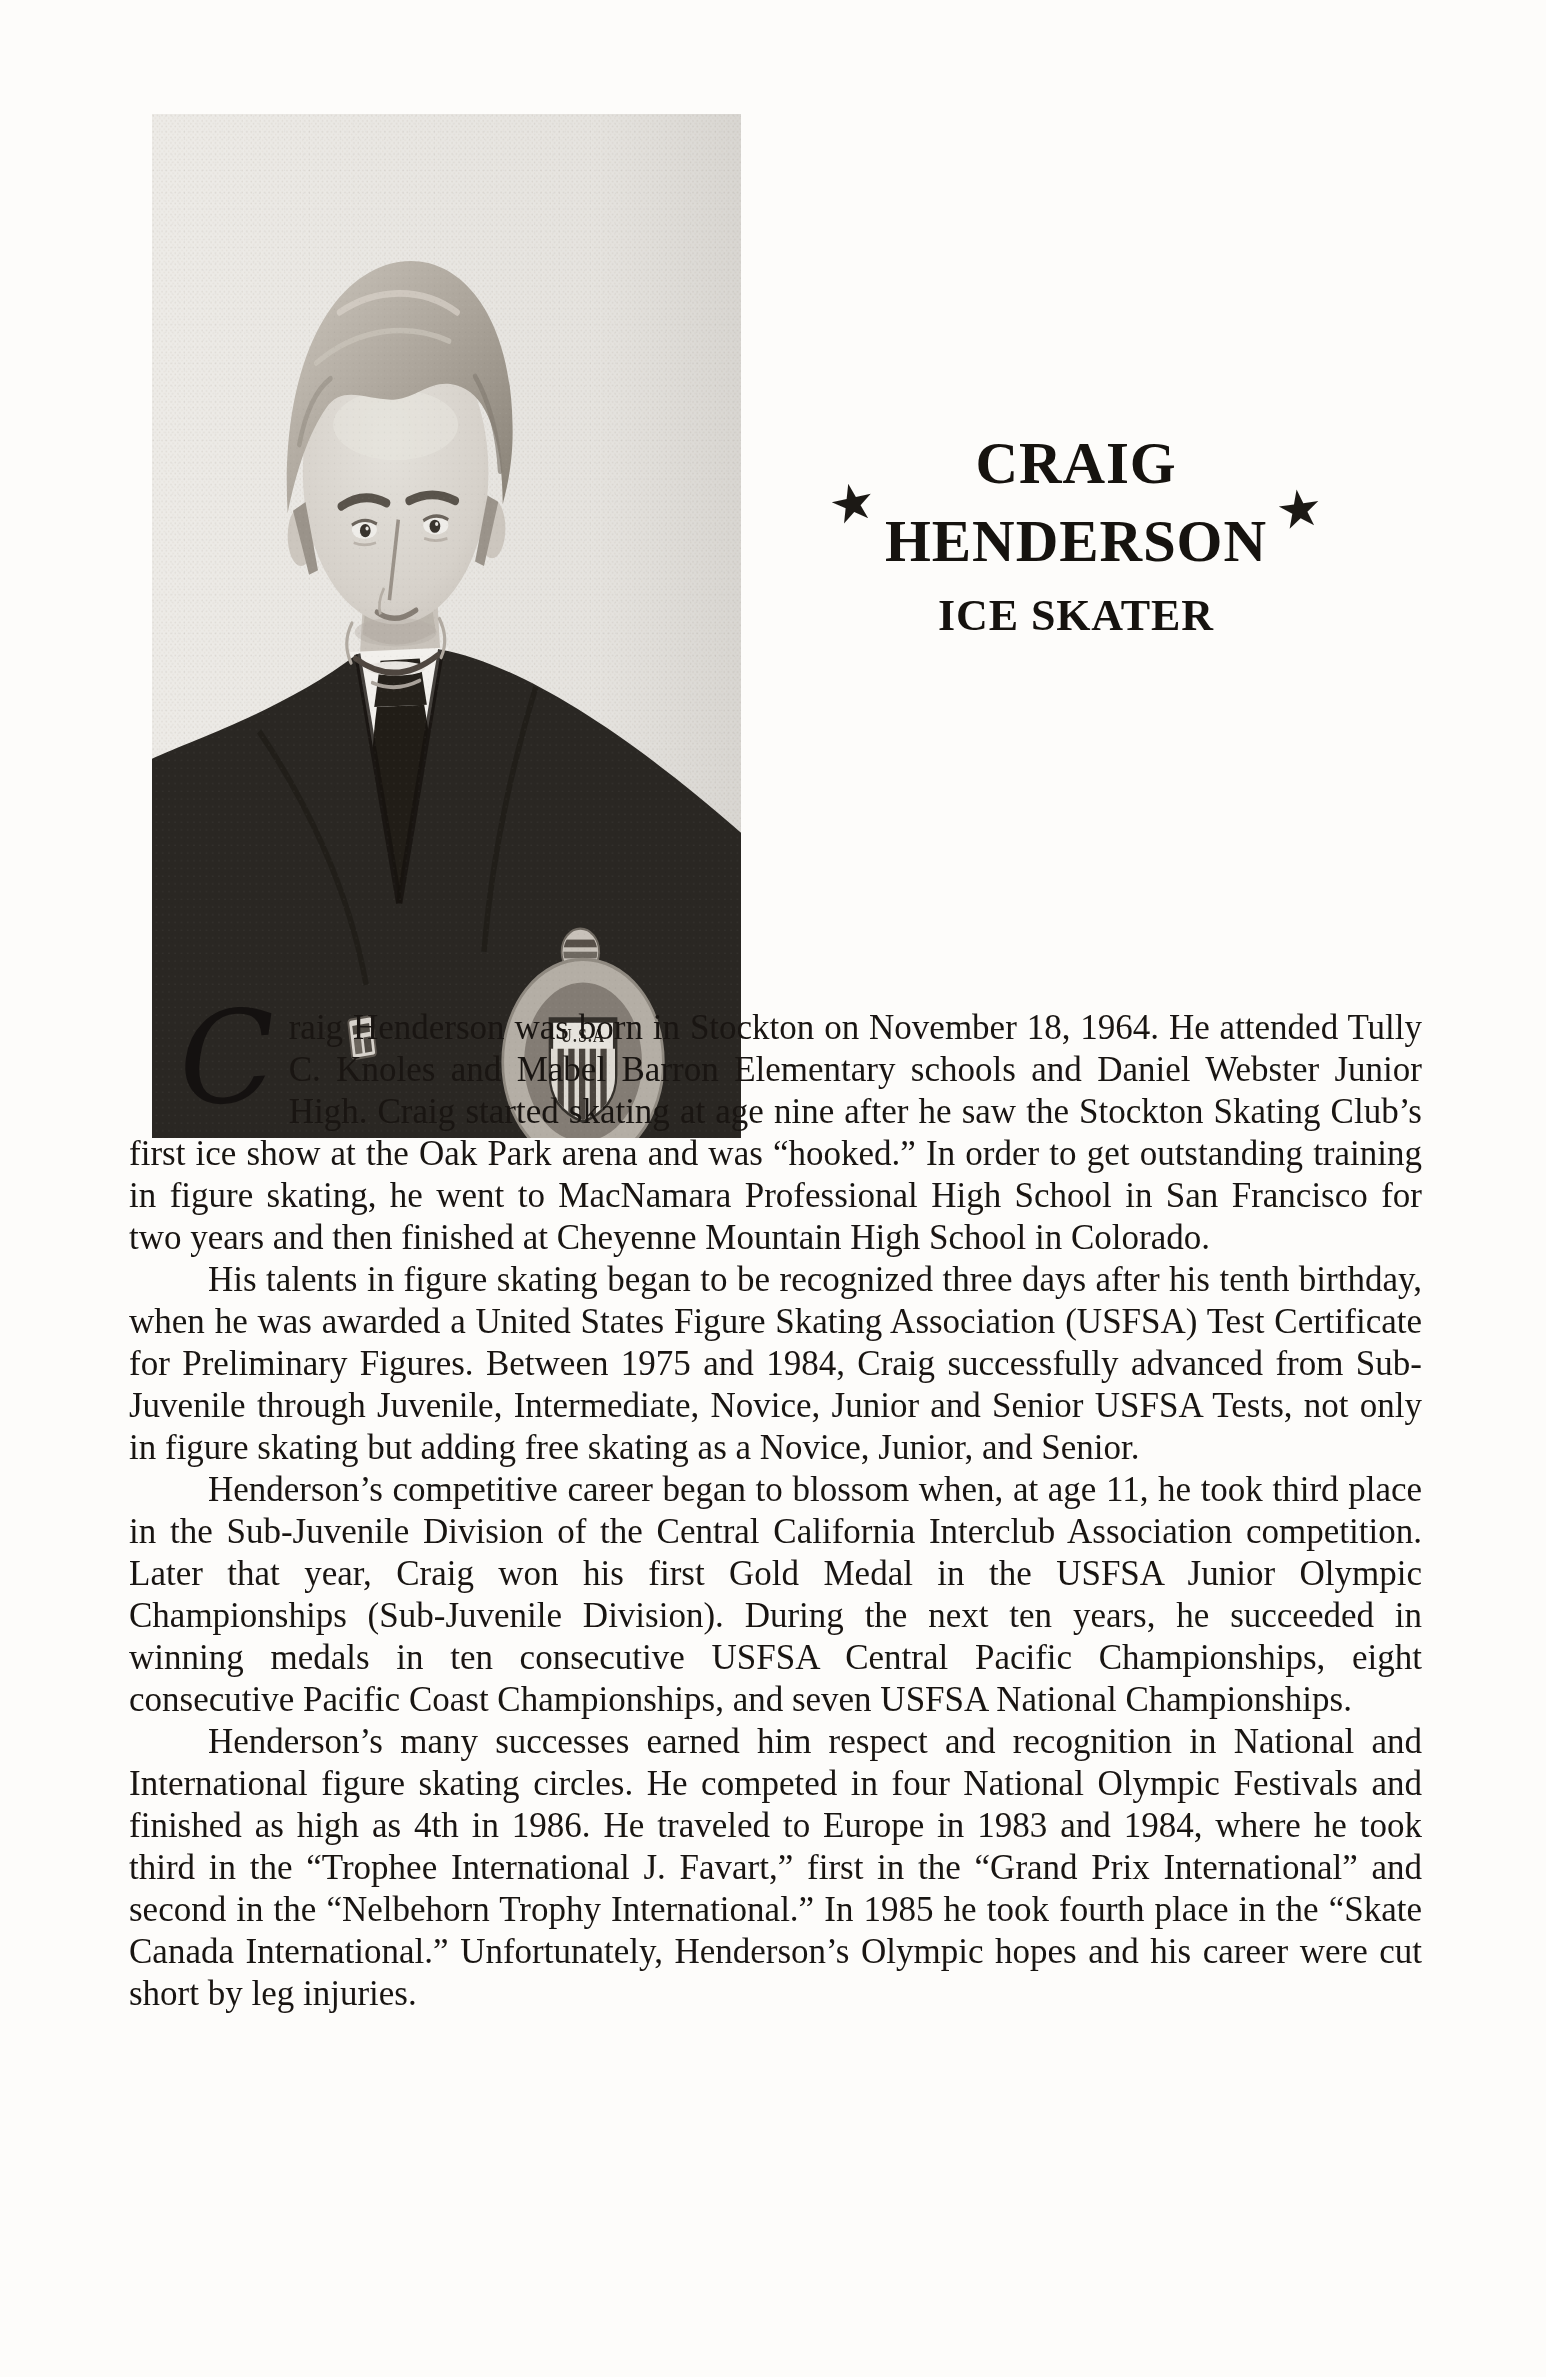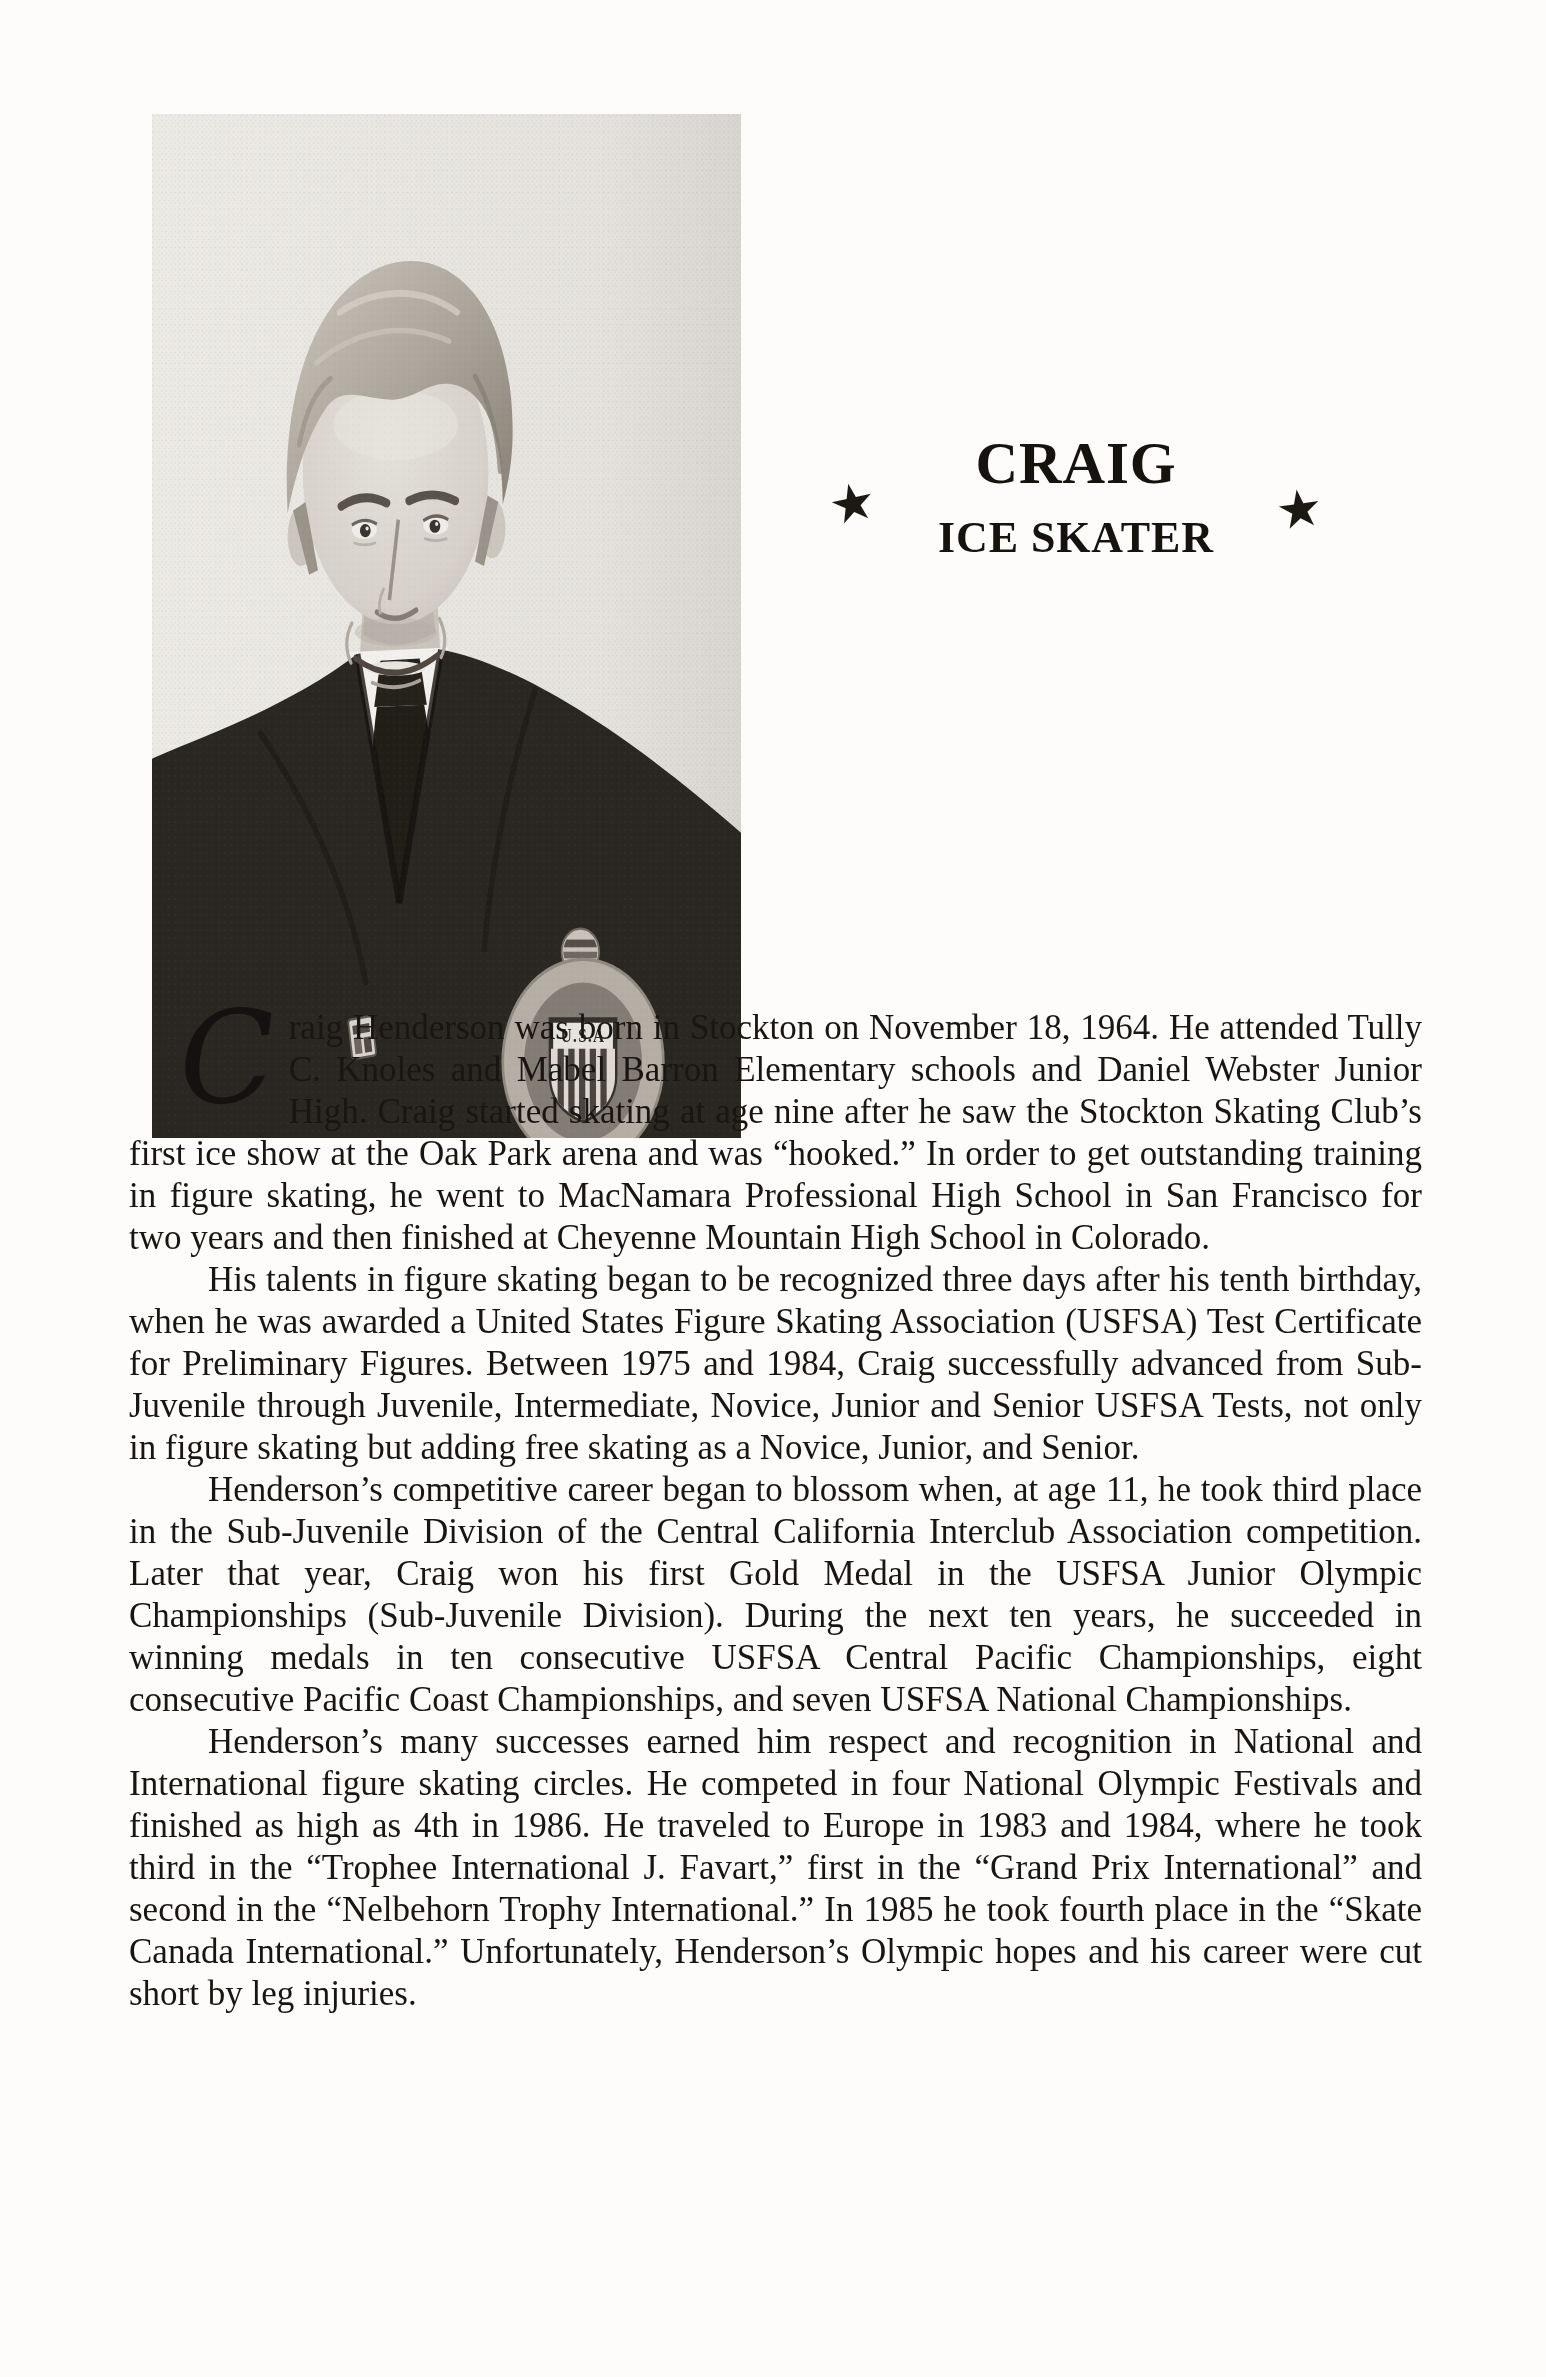--- a/index.html
+++ b/index.html
@@ -196,20 +196,21 @@
         <text x="483" y="842" text-anchor="middle" font-family="Liberation Serif, serif" font-size="17" font-weight="bold" letter-spacing="1.5" fill="#2b2722">U.S.A</text>
       </g>
 
       <rect x="0" y="0" width="660" height="929" fill="url(#grain)" opacity="0.5"></rect>
     </svg>
   </figure>
 
   <header class="title-block">
     <span class="star star-left">★</span>
     <h1 class="title-line">CRAIG</h1>
+    <h1 class="title-line">HENDERSON</h1>
     <h2 class="subtitle">ICE SKATER</h2>
     <span class="star star-right">★</span>
   </header>
 
   <main class="article">
     <p class="first-para"><span class="dropcap">C</span><span>raig Henderson was born in Stockton on November 18, 1964. He attended Tully C. Knoles and Mabel Barron Elementary schools and Daniel Webster Junior High. Craig started skating at age nine after he saw the Stockton Skating Club’s first ice show at the Oak Park arena and was “hooked.” In order to get outstanding training in figure skating, he went to MacNamara Professional High School in San Francisco for two years and then finished at Cheyenne Mountain High School in Colorado.</span></p>
     <p>His talents in figure skating began to be recognized three days after his tenth birthday, when he was awarded a United States Figure Skating Association (USFSA) Test Certificate for Preliminary Figures. Between 1975 and 1984, Craig successfully advanced from Sub-Juvenile through Juvenile, Intermediate, Novice, Junior and Senior USFSA Tests, not only in figure skating but adding free skating as a Novice, Junior, and Senior.</p>
     <p>Henderson’s competitive career began to blossom when, at age 11, he took third place in the Sub-Juvenile Division of the Central California Interclub Association competition. Later that year, Craig won his first Gold Medal in the USFSA Junior Olympic Championships (Sub-Juvenile Division). During the next ten years, he succeeded in winning medals in ten consecutive USFSA Central Pacific Championships, eight consecutive Pacific Coast Championships, and seven USFSA National Championships.</p>
     <p>Henderson’s many successes earned him respect and recognition in National and International figure skating circles. He competed in four National Olympic Festivals and finished as high as 4th in 1986. He traveled to Europe in 1983 and 1984, where he took third in the “Trophee International J. Favart,” first in the “Grand Prix International” and second in the “Nelbehorn Trophy International.” In 1985 he took fourth place in the “Skate Canada International.” Unfortunately, Henderson’s Olympic hopes and his career were cut short by leg injuries.</p>
   </main>

